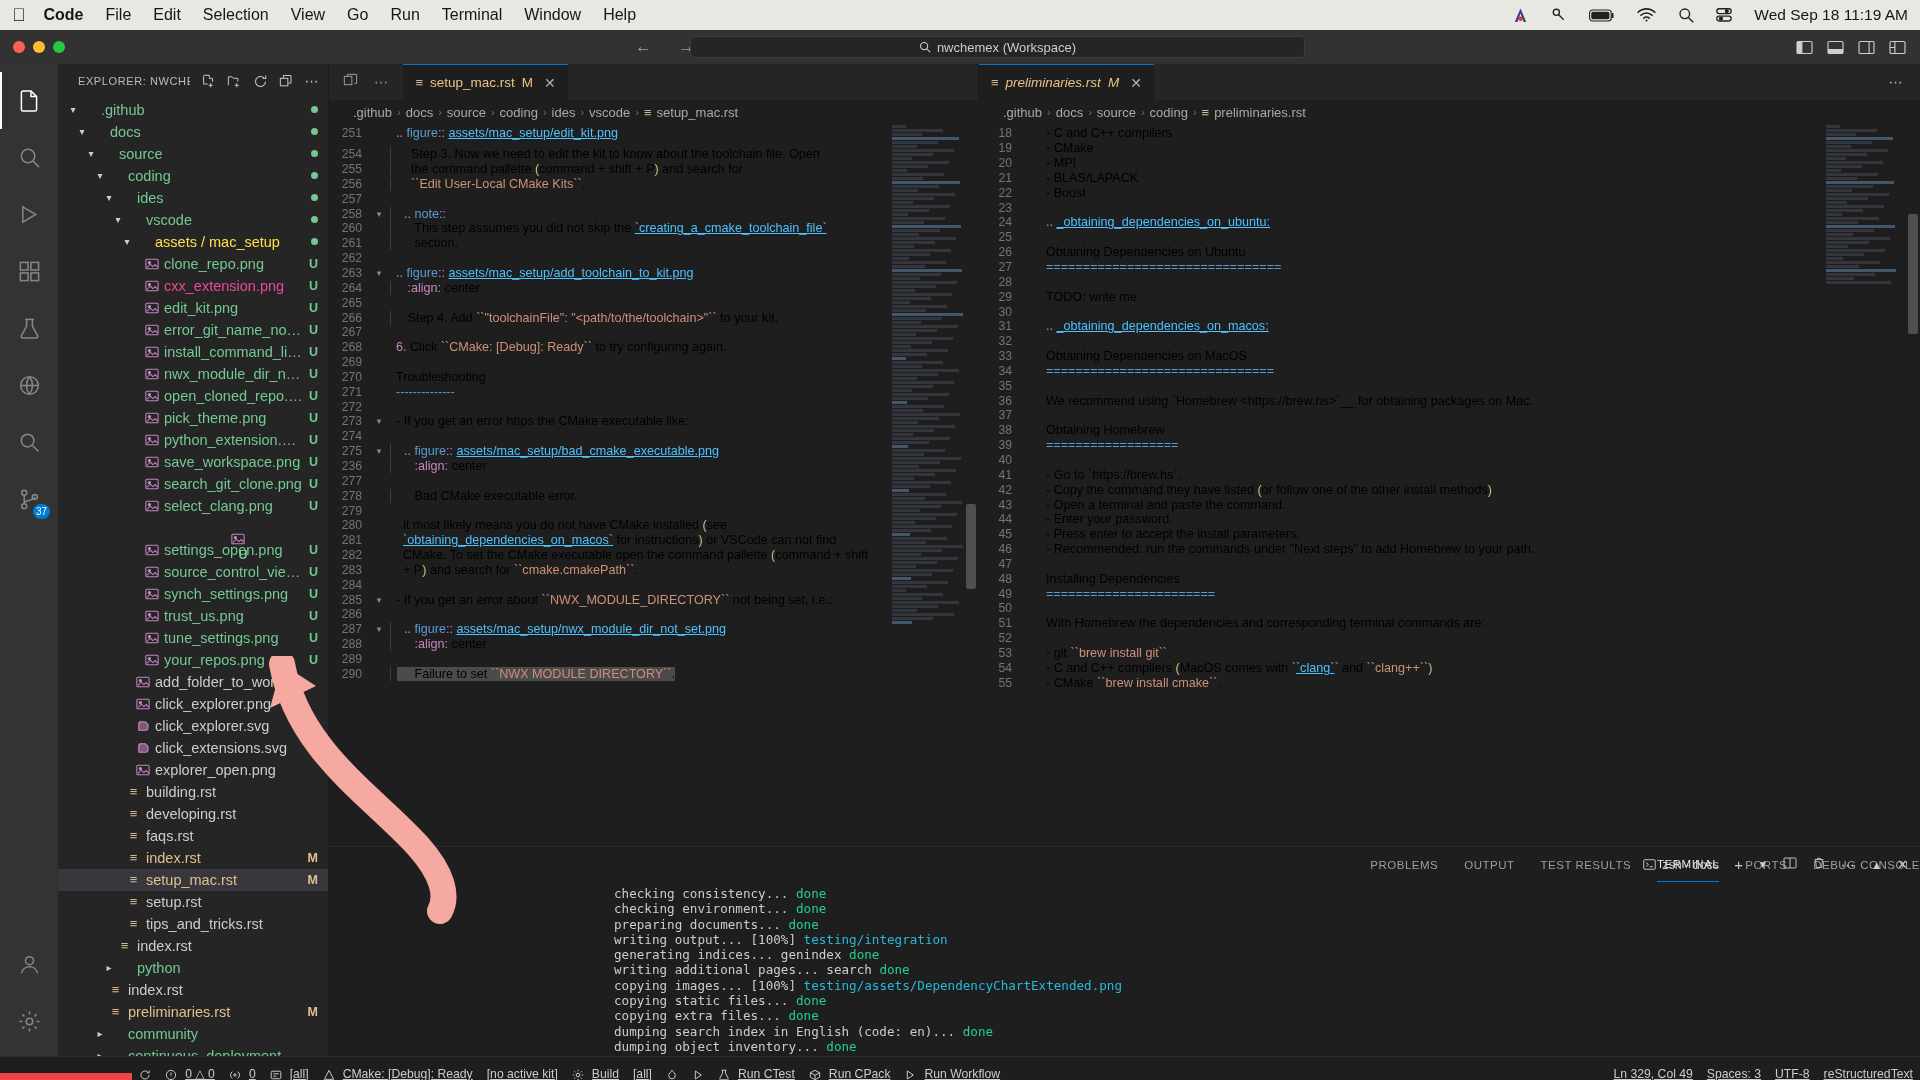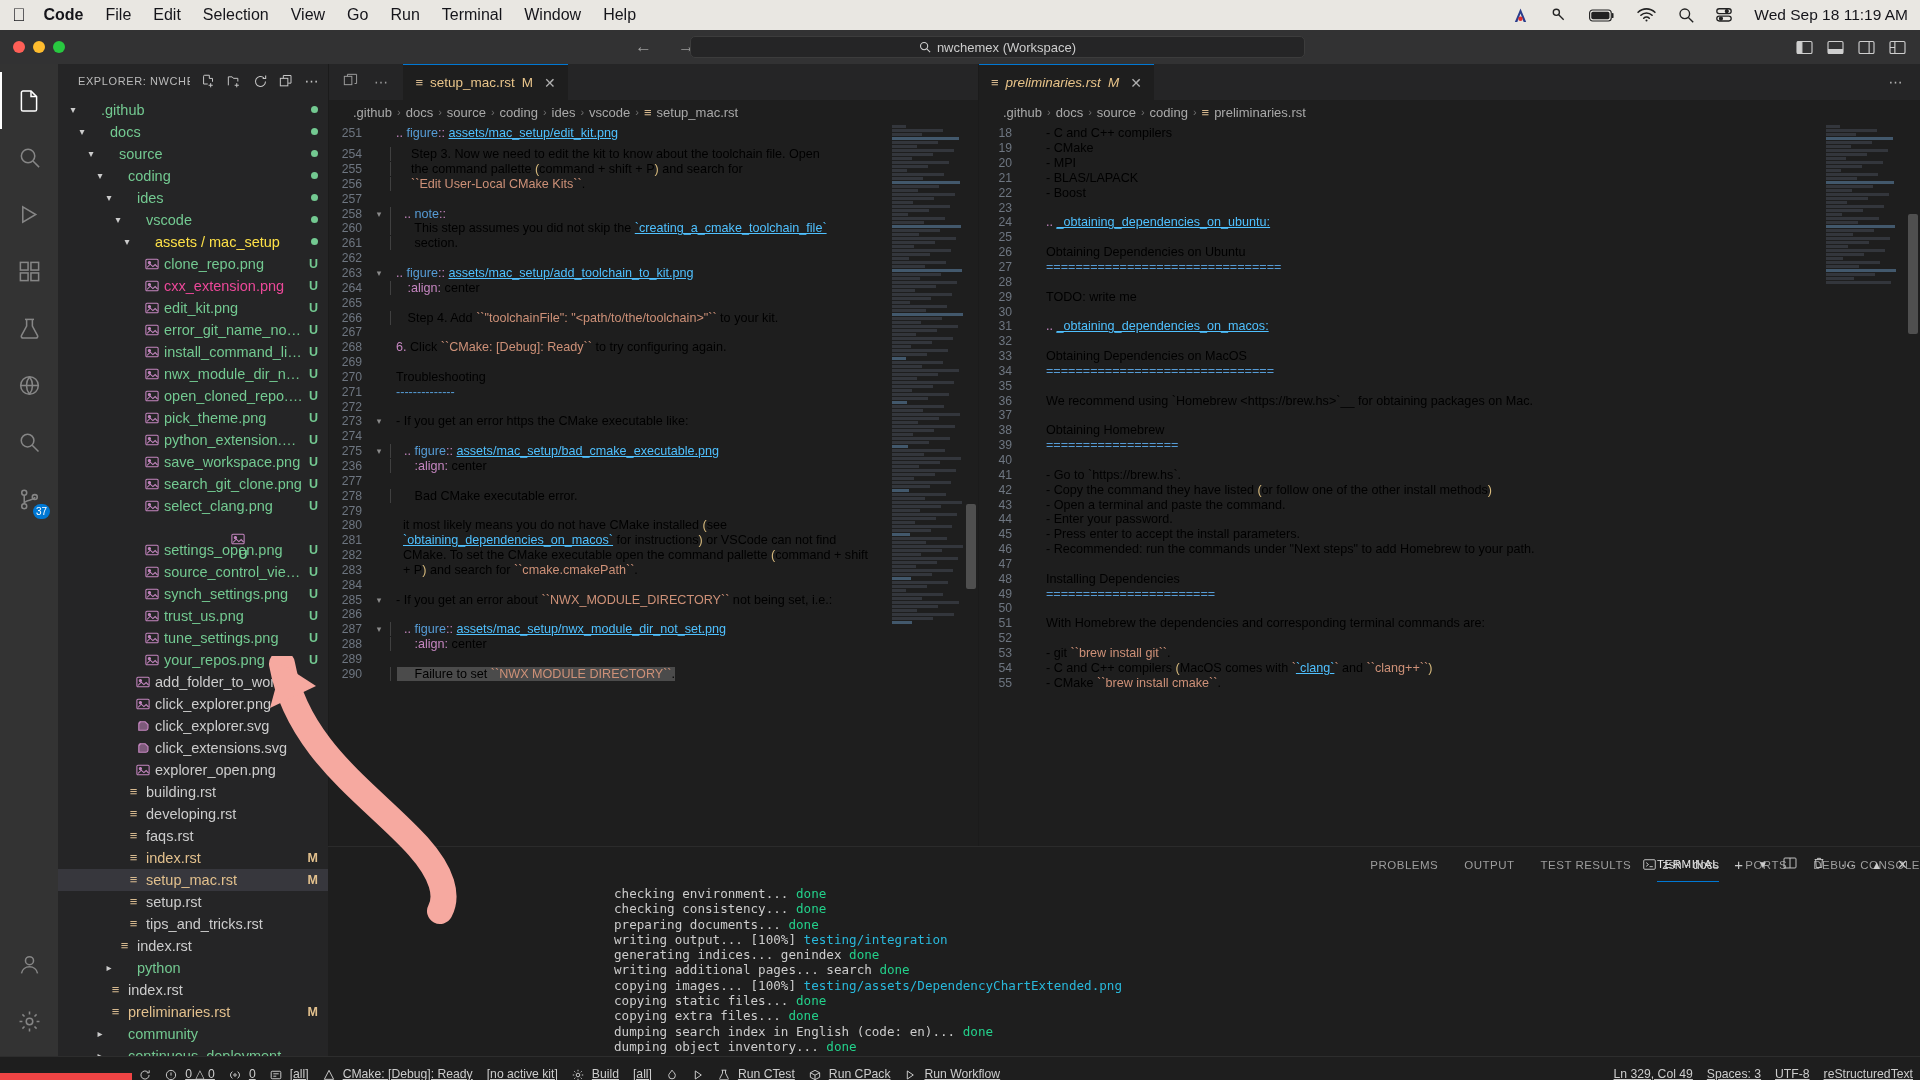--- a/index.html
+++ b/index.html
@@ -1473,22 +1473,22 @@
               <svg width="14" height="14" viewBox="0 0 18 18" fill="none" stroke="currentColor" stroke-width="1.2">
                   <path d="M3.4 4.6 h11.2 M7 4.6 V3 h4 v1.6 M4.7 4.6 l.8 10.2 h7 l.8-10.2"></path>
                 </svg>
             </span>
             <span style="letter-spacing:1.4px;font-size:14px;line-height:8px;">⋯</span>
             <span style="font-size:11px">▲</span>
             <span style="font-size:13px">✕</span>
           </div>
         </div>
         <div id="termbody" class="mono">
+            <div class="tline"><span class="">checking consistency... </span><span class="t-grn">done</span></div>
             <div class="tline"><span class="">checking environment... </span><span class="t-grn">done</span></div>
-            <div class="tline"><span class="">checking consistency... </span><span class="t-grn">done</span></div>
             <div class="tline"><span class="">preparing documents... </span><span class="t-grn">done</span></div>
             <div class="tline"><span class="">writing output... [100%] </span><span class="t-cyn">testing/integration</span></div>
             <div class="tline"><span class="">generating indices... genindex </span><span class="t-grn">done</span></div>
             <div class="tline"><span class="">writing additional pages... search </span><span class="t-grn">done</span></div>
             <div class="tline"><span class="">copying images... [100%] </span><span class="t-cyn">testing/assets/DependencyChartExtended.png</span></div>
             <div class="tline"><span class="">copying static files... </span><span class="t-grn">done</span></div>
             <div class="tline"><span class="">copying extra files... </span><span class="t-grn">done</span></div>
             <div class="tline"><span class="">dumping search index in English (code: en)... </span><span class="t-grn">done</span></div>
             <div class="tline"><span class="">dumping object inventory... </span><span class="t-grn">done</span></div>
             <div class="tline"><span class="t-bold">build succeeded.</span></div>

